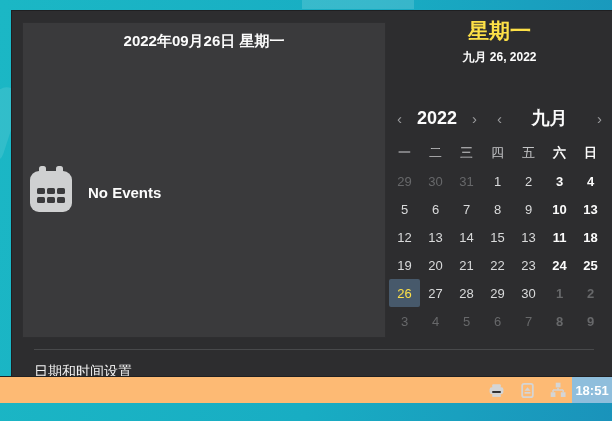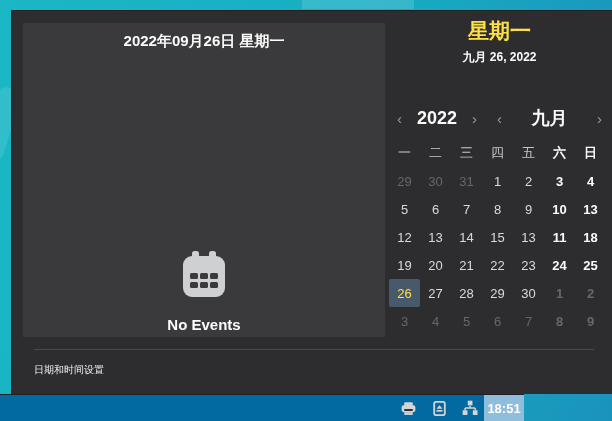--- a/index.html
+++ b/index.html
@@ -25,29 +25,29 @@
   .events-box {
     position: absolute; left: 10px; top: 11px; width: 364px; height: 316px;
     background: #3a3a3c; border: 1px solid #2e2e30;
     display: flex; flex-direction: column;
   }
   .events-header {
     text-align: center; padding-top: 9px;
     font-size: 15px; font-weight: bold; color: #fcfcfc;
   }
   .events-empty {
-    flex: 1; display: flex; flex-direction: column;
-    align-items: center; justify-content: flex-end; gap: 9px; padding-bottom: 4px;
+    flex: 1; display: flex; flex-direction: row;
+    align-items: center; justify-content: flex-start; gap: 9px; padding-bottom: 4px;
   }
   .no-events-label { font-size: 15px; font-weight: bold; color: #fcfcfc; }
 
   .footer-sep { position: absolute; left: 22px; top: 338px; width: 560px; height: 1px; background: #48494b; }
   .settings-link {
     position: absolute; left: 22px; top: 352px;
-    font-size: 10px; color: #f2f2f2; cursor: pointer;
+    font-size: 14px; color: #f2f2f2; cursor: pointer;
   }
 
   
   .cal-panel { position: absolute; left: 374px; top: 0; width: 227px; height: 338px; }
   .weekday-heading { text-align: center; margin-top: 6px; font-size: 21px; font-weight: bold; color: #fde047; }
   .date-heading { text-align: center; margin-top: 4px; font-size: 12px; font-weight: bold; color: #fcfcfc; }
   .nav-row { position: absolute; top: 95px; left: 8px; right: 8px; display: flex; }
   .nav-group { display: flex; align-items: center; justify-content: space-between; }
   .nav-group.year { width: 86px; margin-right: 14px; }
   .nav-group.month { flex: 1; }
@@ -62,22 +62,22 @@
   .cell.header { color: #c4c5c7; font-weight: normal; }
   .cell.header.weekend { color: #fcfcfc; font-weight: bold; }
   .cell.day { color: #d9dadb; cursor: pointer; border-radius: 2px; }
   .cell.day.weekend { color: #fcfcfc; font-weight: bold; }
   .cell.day.muted { color: #67686a; }
   .cell.day.muted.weekend { color: #67686a; font-weight: bold; }
   .cell.day.selected { background: #47596b; color: #fde047; font-weight: normal; }
 
   
   .taskbar {
-    position: absolute; left: 0; top: 394px; width: 524px; height: 27px;
-    background: #0369a1; border-top: 1px solid #202022;
+    position: absolute; left: 0; top: 376px; width: 612px; height: 27px;
+    background: #fdba74; border-top: 1px solid #202022;
   }
   .tray {
     position: absolute; right: 45px; top: 0; height: 100%;
     display: flex; align-items: center; gap: 13px;
   }
   .tray-icon { width: 18px; height: 18px; display: flex; align-items: center; justify-content: center; cursor: pointer; }
   .clock {
     position: absolute; right: 0; top: 0; width: 40px; height: 100%;
     display: flex; align-items: center; justify-content: center;
     font-size: 13px; font-weight: bold; color: #ffffff; cursor: pointer;

